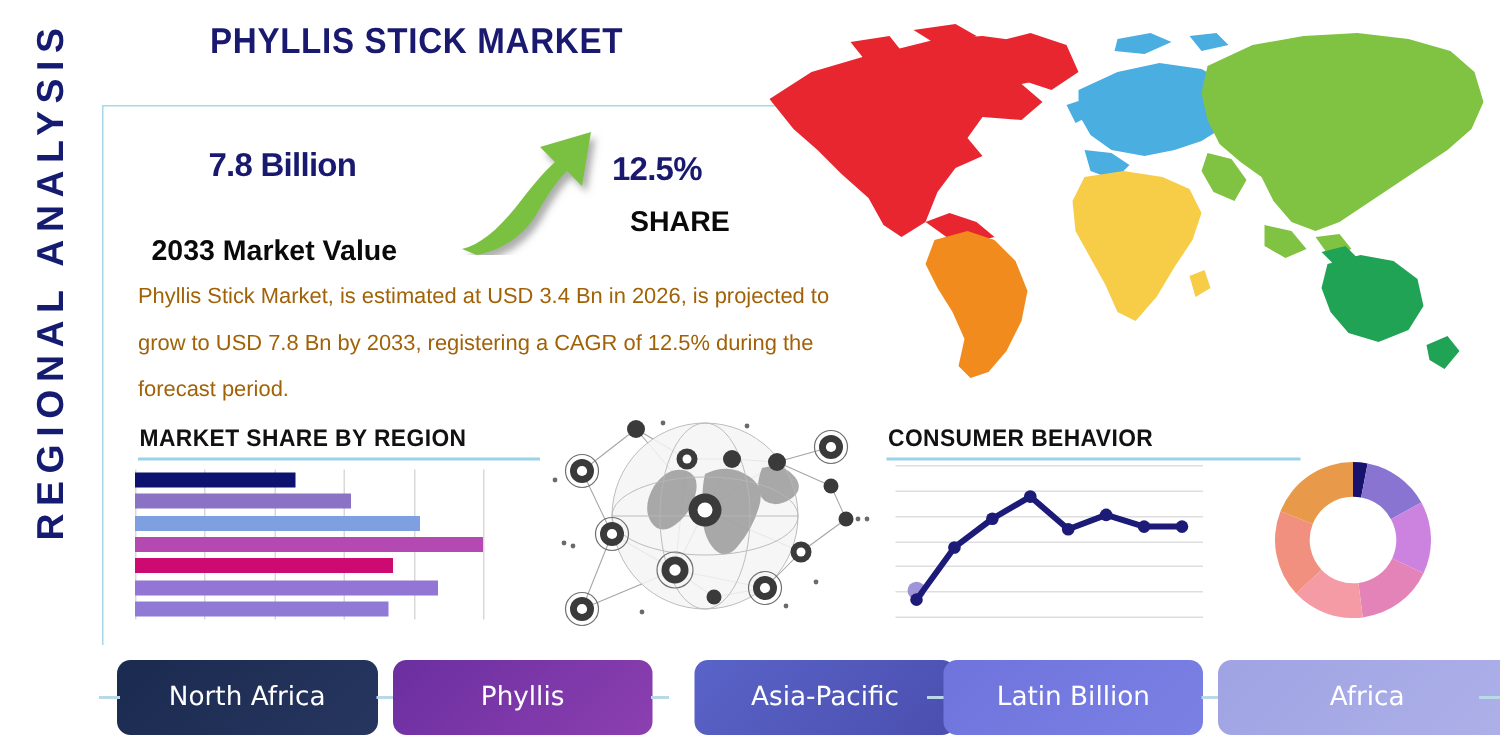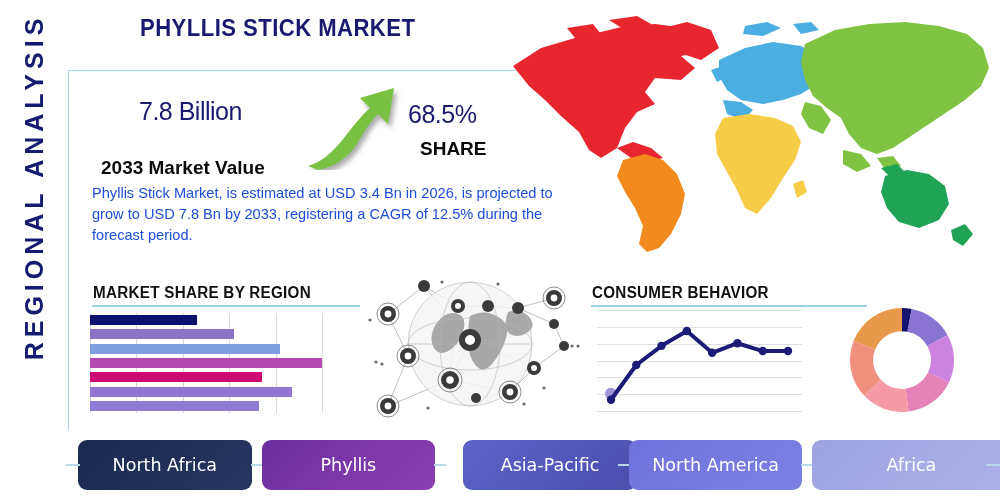--- a/index.html
+++ b/index.html
@@ -33,38 +33,38 @@
   
   .panel{
     position:absolute;left:68px;top:70px;width:600px;height:360px;
     border-top:1.5px solid #a8d8e8;
     border-left:1.5px solid #a8d8e8;
     box-sizing:border-box;
   }
 
   
   .stat-val{
-    position:absolute;font-size:25px;font-weight:normal;color:#191970;
+    position:absolute;font-size:22px;font-weight:bold;color:#191970;
     white-space:nowrap;letter-spacing:-.5px;
   }
   .stat-cap{
     position:absolute;font-size:19px;font-weight:bold;color:#0a0a0a;
     white-space:nowrap;
   }
   #v1{left:139px;top:97px;}
   #c1{left:101px;top:135px;margin-top:22px;}
   #v2{left:408px;top:100px;}
   #c2{left:420px;top:138px;}
 
   .arrow-wrap{position:absolute;left:306px;top:84px;width:96px;height:86px;}
 
   
   .para{
     position:absolute;left:92px;top:183px;width:490px;
-    font-size:14.6px;line-height:21px;color:#1d4ed8;
+    font-size:14.6px;line-height:31px;color:#a16207;
   }
 
   
   .sec-head{
     position:absolute;font-size:16px;font-weight:bold;color:#111;
     letter-spacing:.3px;white-space:nowrap;
     transform:scaleX(.95);transform-origin:left center;
   }
   .sec-rule{position:absolute;height:1.5px;background:#9ad3e8;}
   #sh1{left:93px;top:284px;}
@@ -120,21 +120,21 @@
     <svg viewBox="0 0 96 86" width="96" height="86">
       <defs>
         <filter id="ashadow" x="-30%" y="-30%" width="170%" height="170%">
           <feDropShadow dx="3" dy="4" stdDeviation="2.4" flood-color="#6b6b6b" flood-opacity="0.55"></feDropShadow>
         </filter>
       </defs>
       <path d="M2 82 C14 79 25 70 38 54 C48 41 56 31 64 24 L54 14 L88 4 L82 40 L72 30 C64 38 58 48 51 60 C42 74 28 83 12 86 Z" fill="#7ac143" filter="url(#ashadow)"></path>
     </svg>
   </div>
 
-  <div class="stat-val" id="v2">68.5%</div>
+  <div class="stat-val" id="v2">12.5%</div>
   <div class="stat-cap" id="c2">SHARE</div>
 
   <div class="para">Phyllis Stick Market, is estimated at USD 3.4 Bn in 2026, is projected to grow to USD 7.8 Bn by 2033, registering a CAGR of 12.5% during the forecast period.</div>
 
   <div class="sec-head" id="sh1">MARKET SHARE BY REGION</div>
   <div class="sec-rule" id="sr1"></div>
   <div class="barchart" id="barchart">
       <div class="bc-grid" style="left: 0px;"></div>
       <div class="bc-grid" style="left: 46.4px;"></div>
       <div class="bc-grid" style="left: 92.8px;"></div>
@@ -326,20 +326,20 @@
     </svg>
   </div>
 
   <div class="regions" id="regions">
       <div class="reg-btn" style="left: 0px; width: 173.6px; background: linear-gradient(135deg, rgb(27, 42, 79), rgb(38, 54, 95));">North Africa</div>
       <div class="reg-conn" style="left: 172.6px; width: 12px;"></div>
       <div class="reg-btn" style="left: 183.6px; width: 173.6px; background: linear-gradient(135deg, rgb(107, 47, 160), rgb(140, 63, 176));">Phyllis</div>
       <div class="reg-conn" style="left: 356.2px; width: 12px;"></div>
       <div class="reg-btn" style="left: 367.2px; width: 173.6px; background: linear-gradient(135deg, rgb(90, 99, 200), rgb(74, 79, 174)); margin-left: 18px;">Asia-Pacific</div>
       <div class="reg-conn" style="left: 539.8px; width: 12px;"></div>
-      <div class="reg-btn" style="left: 550.8px; width: 173.6px; background: linear-gradient(135deg, rgb(111, 116, 221), rgb(123, 128, 228));">North America</div>
+      <div class="reg-btn" style="left: 550.8px; width: 173.6px; background: linear-gradient(135deg, rgb(111, 116, 221), rgb(123, 128, 228));">Latin Billion</div>
       <div class="reg-conn" style="left: 723.4px; width: 12px;"></div>
       <div class="reg-btn" style="left: 734.4px; width: 198px; background: linear-gradient(135deg, rgb(159, 163, 227), rgb(173, 176, 232));">Africa</div>
       <div class="reg-conn" style="left: -12px; width: 14px;"></div>
       <div class="reg-conn" style="left: 908px; width: 14px;"></div>
     </div>
 
 </div>
 
 </body></html>

